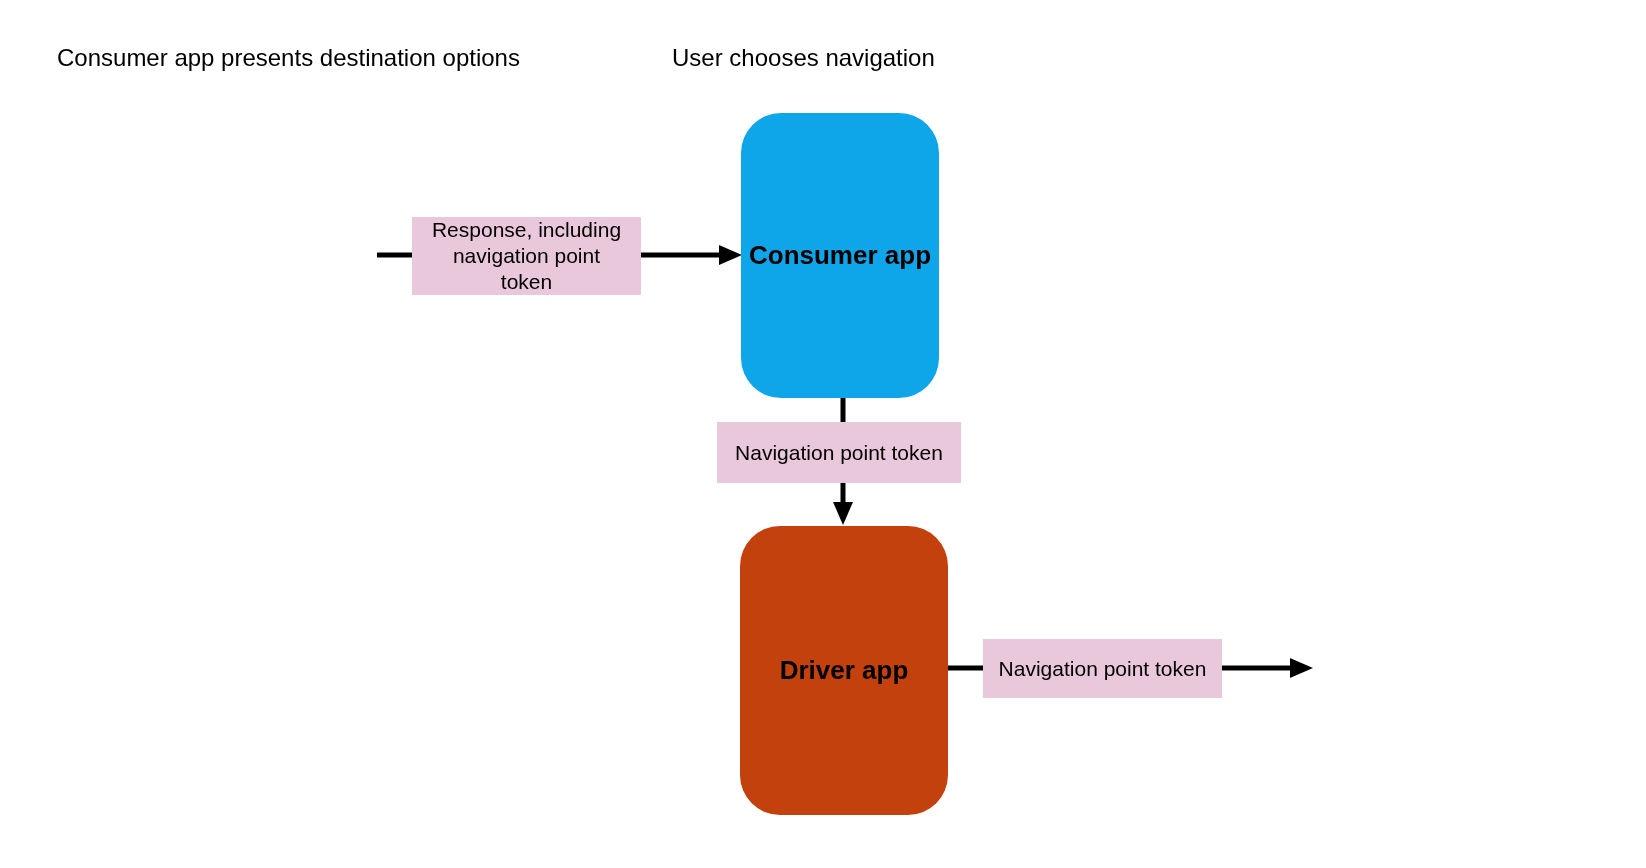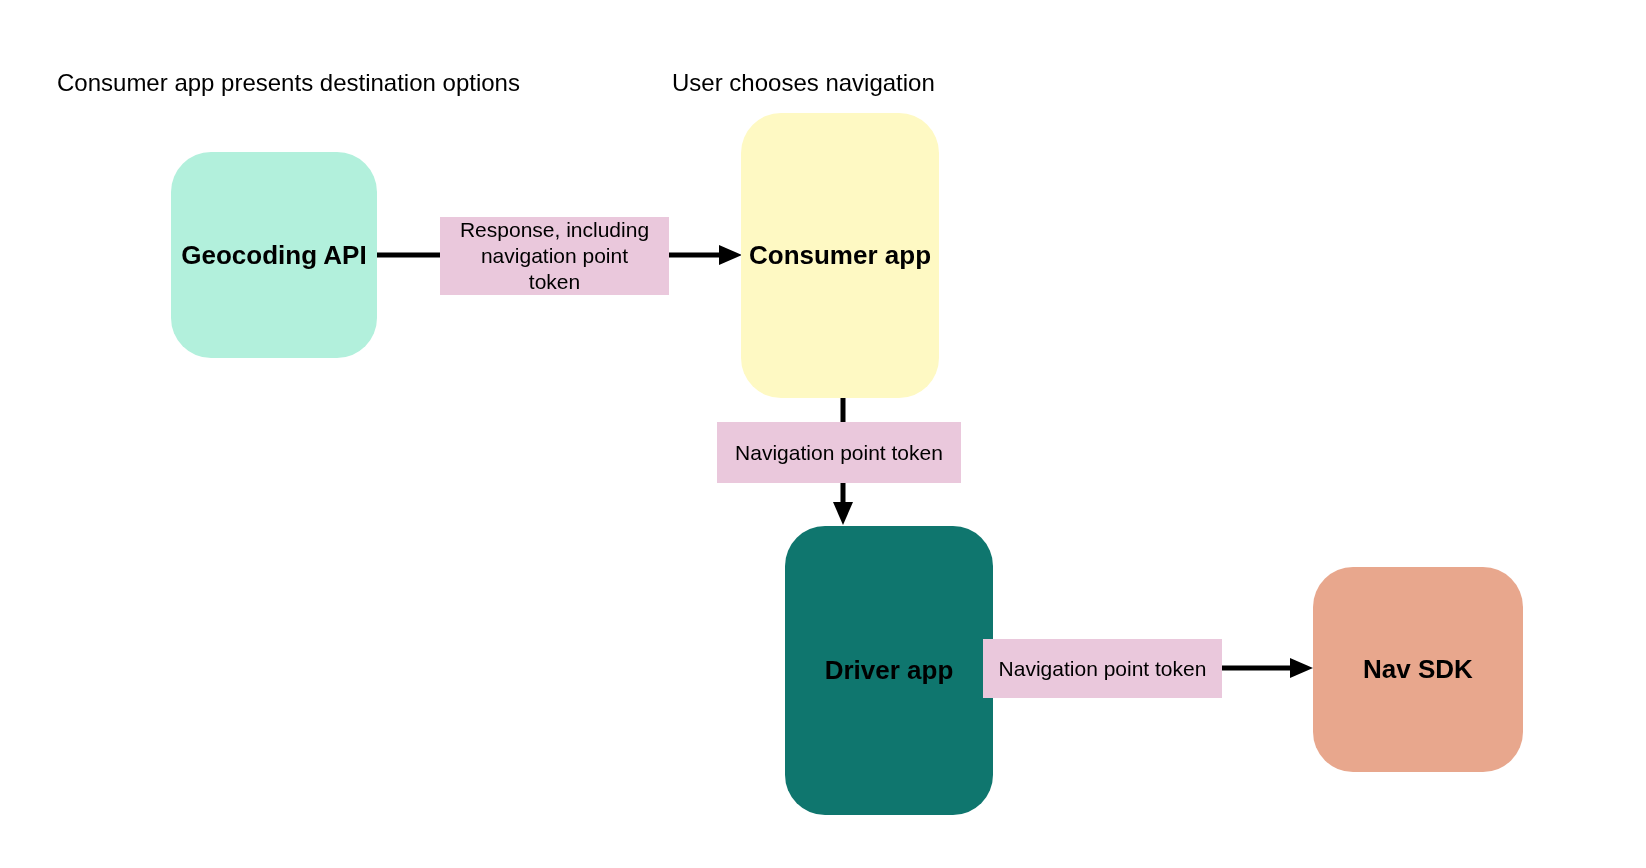--- a/index.html
+++ b/index.html
@@ -10,21 +10,21 @@
   }
   .canvas {
     position: relative;
     width: 1646px;
     height: 868px;
     background: #ffffff;
     overflow: hidden;
   }
   .stage-heading {
     position: absolute;
-    top: 69px;
+    top: 44px;
     font-size: 24px;
     font-weight: 400;
     color: #000000;
     white-space: nowrap;
     line-height: 1.2;
   }
   .heading-1 { left: 57px; }
   .heading-2 { left: 672px; }
   .heading-3 { left: 1208px; }
 
@@ -69,21 +69,21 @@
     color: #000000;
     font-size: 21px;
     font-weight: 400;
     line-height: 26px;
     display: flex;
     align-items: center;
     justify-content: center;
     text-align: center;
     box-sizing: border-box;
   }
-  .edge-label-1 { left: 440px; top: 217px; width: 229px; height: 78px; padding: 17px 16px; }
+  .edge-label-1 { left: 412px; top: 217px; width: 229px; height: 78px; padding: 17px 16px; }
   .edge-label-2 { left: 717px; top: 422px; width: 244px; height: 61px; white-space: nowrap; }
   .edge-label-3 { left: 983px; top: 639px; width: 239px; height: 59px; white-space: nowrap; }
 </style>
 </head>
 <body>
 
 <div class="canvas">
 
   <div class="stage-heading heading-1">Consumer app presents destination options</div>
   <div class="stage-heading heading-2">User chooses navigation</div>
@@ -96,35 +96,29 @@
     <g>
       <line x1="843" y1="398" x2="843" y2="504"></line>
       <polygon points="843,525 833,502 853,502"></polygon>
     </g>
     <g>
       <line x1="948" y1="668" x2="1291" y2="668"></line>
       <polygon points="1313,668 1290,658 1290,678"></polygon>
     </g>
   </svg>
 
-  <div class="node node-geocoding" style="background: rgb(178, 240, 220);">
-    <span class="node-label">Geocoding API</span>
-  </div>
 
-  <div class="node node-consumer" style="background: #fef9c3;">
+  <div class="node node-consumer" style="background: #0ea5e9;">
     <span class="node-label">Consumer app</span>
   </div>
 
-  <div class="node node-driver" style="background: #0f766e; margin-left: 45px;">
+  <div class="node node-driver" style="background: #c2410c;">
     <span class="node-label">Driver app</span>
   </div>
 
-  <div class="node node-navsdk" style="background: rgb(232, 167, 141);">
-    <span class="node-label">Nav SDK</span>
-  </div>
 
   <div class="edge-label edge-label-1">Response, including navigation point token</div>
 
   <div class="edge-label edge-label-2">Navigation point token</div>
 
   <div class="edge-label edge-label-3">Navigation point token</div>
 
 </div>
 
 </body></html>

